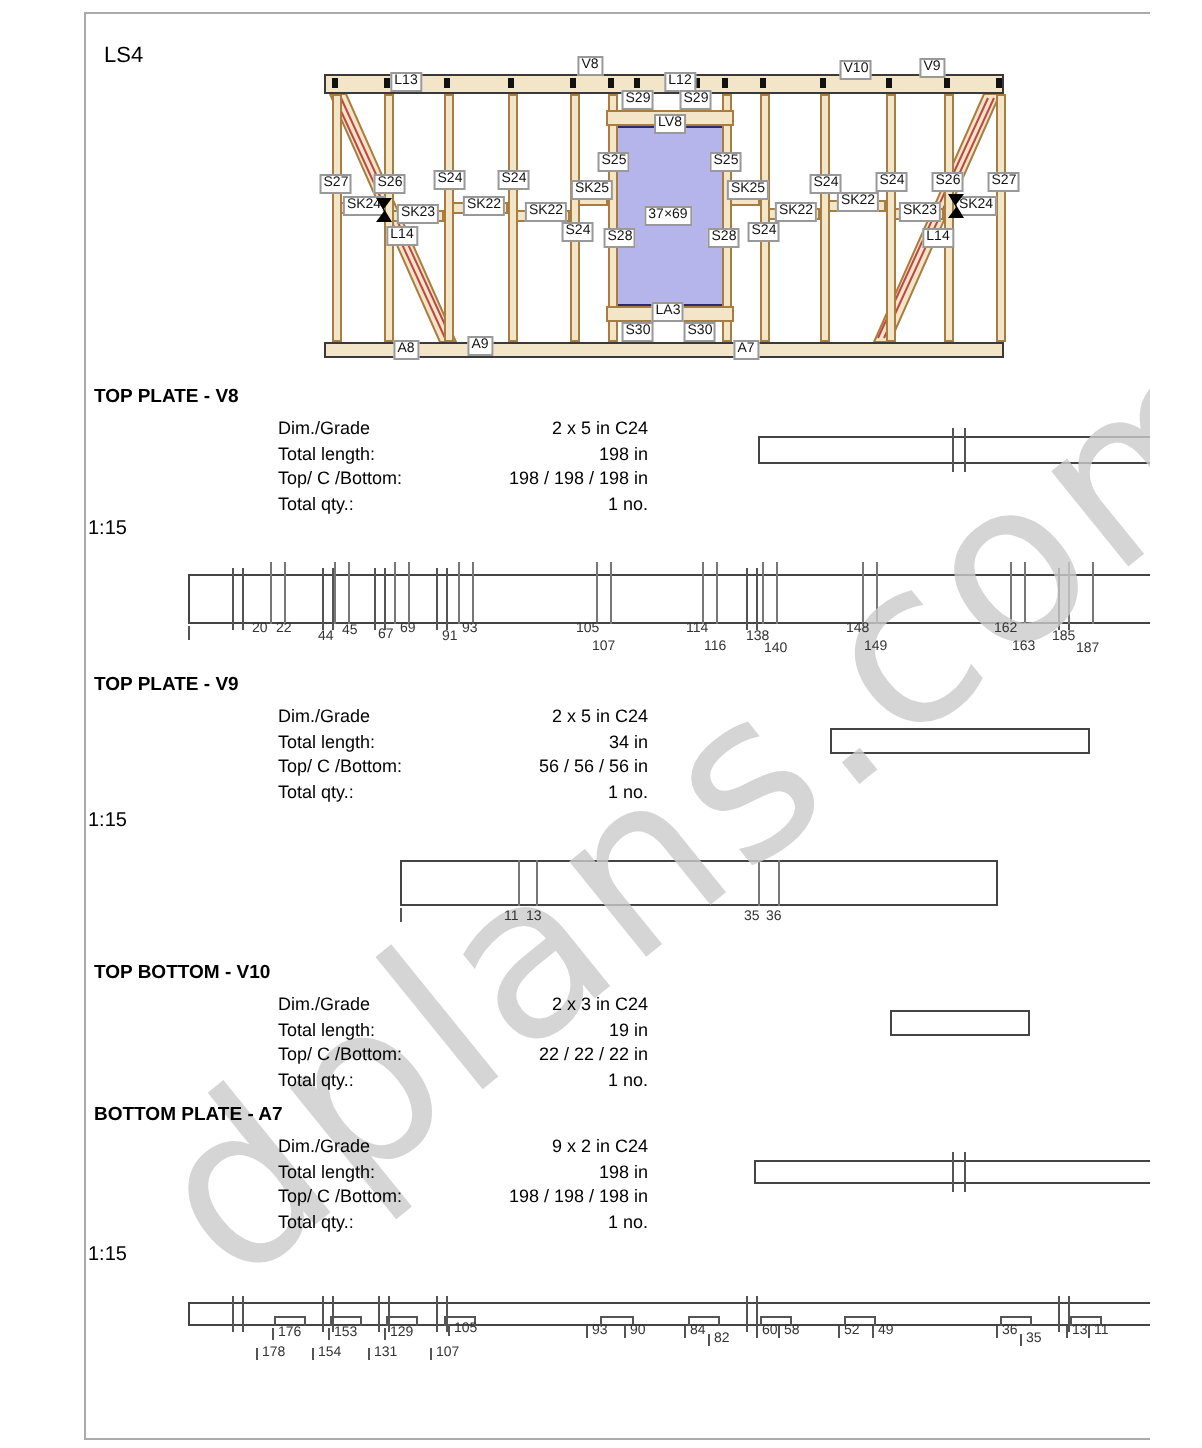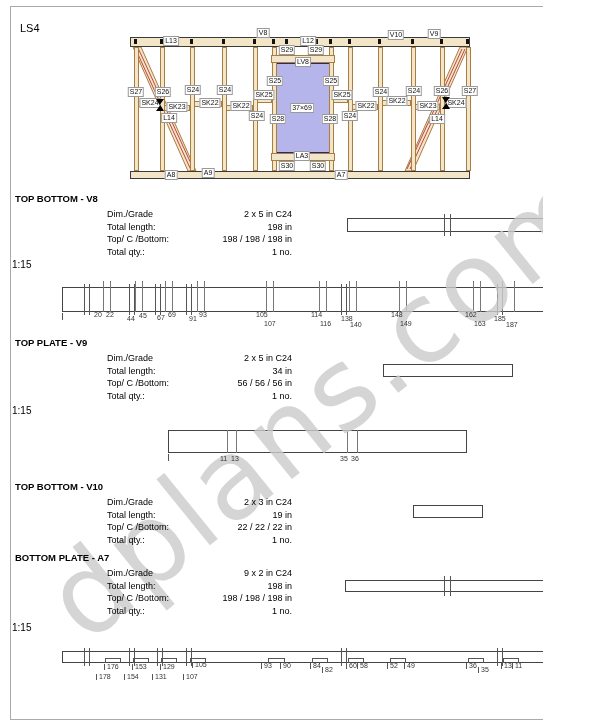--- a/index.html
+++ b/index.html
@@ -1,17 +1,17 @@
 <!DOCTYPE html>
 <html><head>
 <meta charset="utf-8">
 <style>
   html,body{margin:0;padding:0;background:#fff;}
   .page{position:relative;width:543px;height:724px;background:#fff;overflow:hidden;
-        font-family:"Liberation Sans",sans-serif;color:#000;}
+        font-family:"Liberation Sans",sans-serif;color:#000;margin-left:32px;}
   .abs{position:absolute;}
   .border-box{position:absolute;left:10px;top:6px;width:584px;height:712px;
               border:1px solid #aaa;z-index:1;}
   .sheet-label{position:absolute;left:20px;top:22px;font-size:11px;z-index:20;}
   .watermark{position:absolute;left:62px;top:550px;font-size:112px;letter-spacing:3px;
              color:#cbcbcb;opacity:.8;transform:rotate(-39deg);transform-origin:0 50%;
              white-space:nowrap;z-index:15;pointer-events:none;
              font-family:"DejaVu Sans",sans-serif;}
   .lbl{position:absolute;transform:translate(-50%,-50%);background:#fff;border:1px solid #999;
        font-size:7px;line-height:8px;padding:0 1px;white-space:nowrap;color:#111;z-index:12;}
@@ -135,21 +135,21 @@
       <div class="lbl" style="left: 437px; top: 119px;">L14</div>
       <div class="lbl" style="left: 302px; top: 156px;">LA3</div>
       <div class="lbl" style="left: 287px; top: 166px;">S30</div>
       <div class="lbl" style="left: 318px; top: 166px;">S30</div>
       <div class="lbl" style="left: 171px; top: 175px;">A8</div>
       <div class="lbl" style="left: 208px; top: 173px;">A9</div>
       <div class="lbl" style="left: 341px; top: 175px;">A7</div>
       <div class="lbl" style="left: 302px; top: 108px;">37×69</div>
     </div>
   <div id="sections" class="abs" style="left:0;top:0;width:601px;height:724px;">
-      <div class="sec-title" style="top: 193px;">TOP BOTTOM - V8</div>
+      <div class="sec-title" style="top: 193px;">TOP PLATE - V8</div>
       <div class="rows" style="top: 208px;">
         <div class="row" style="">
           <span>Dim./Grade</span>
           <span class="val">2 x 5 in C24</span>
         </div>
         <div class="row" style="">
           <span>Total length:</span>
           <span class="val">198 in</span>
         </div>
         <div class="row" style="">

